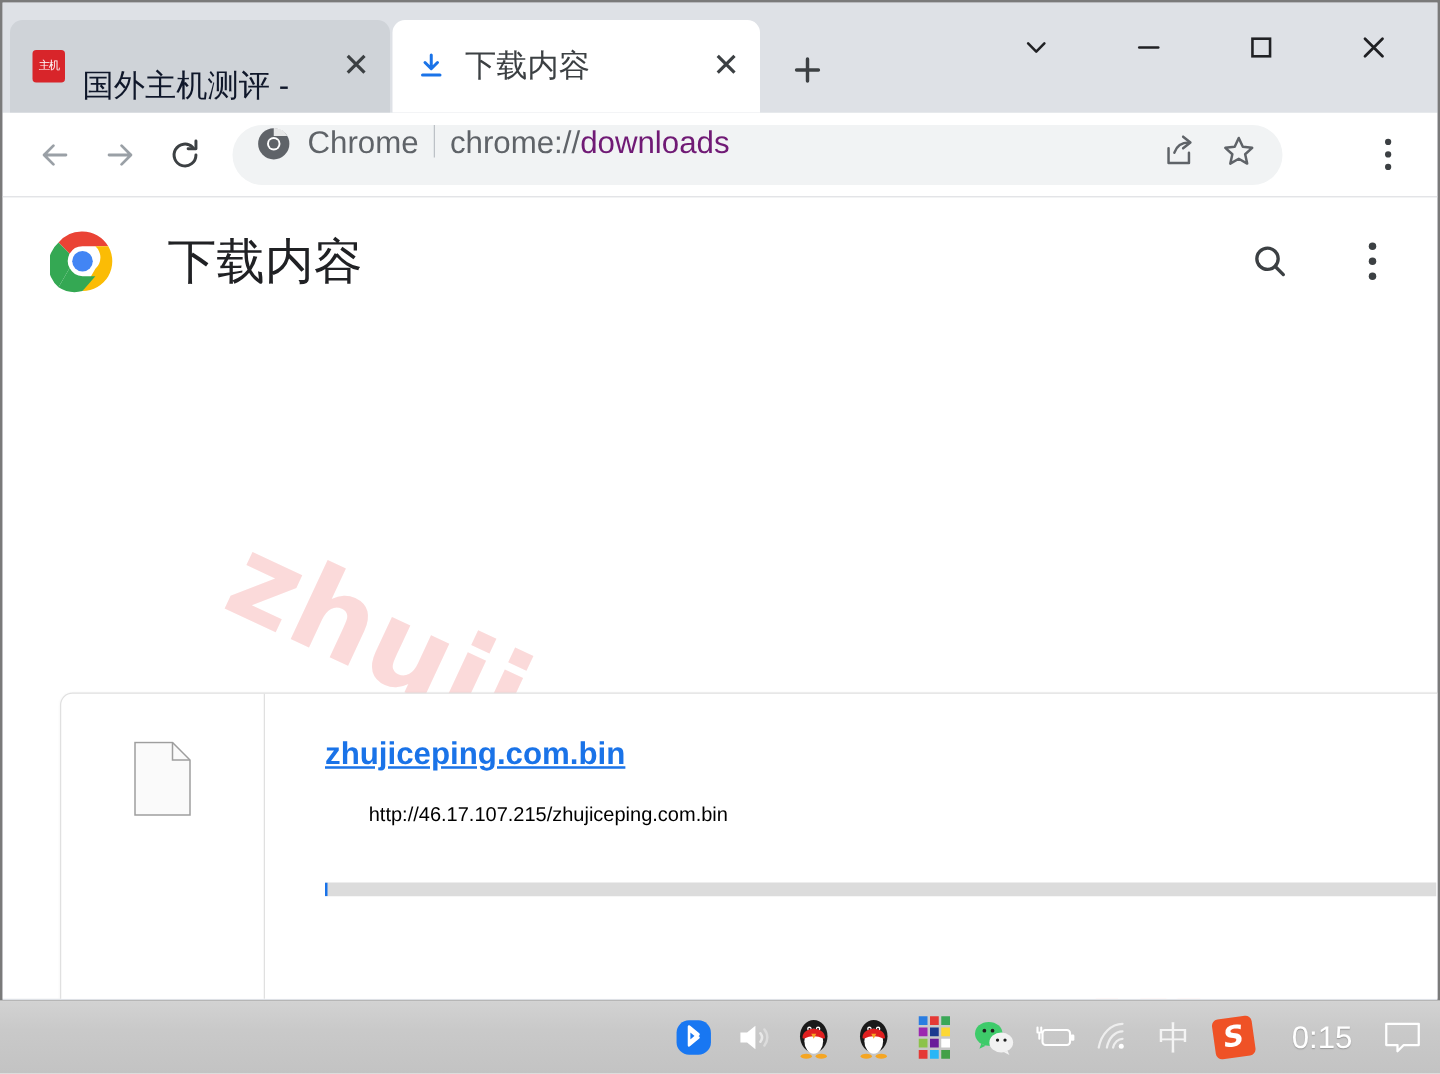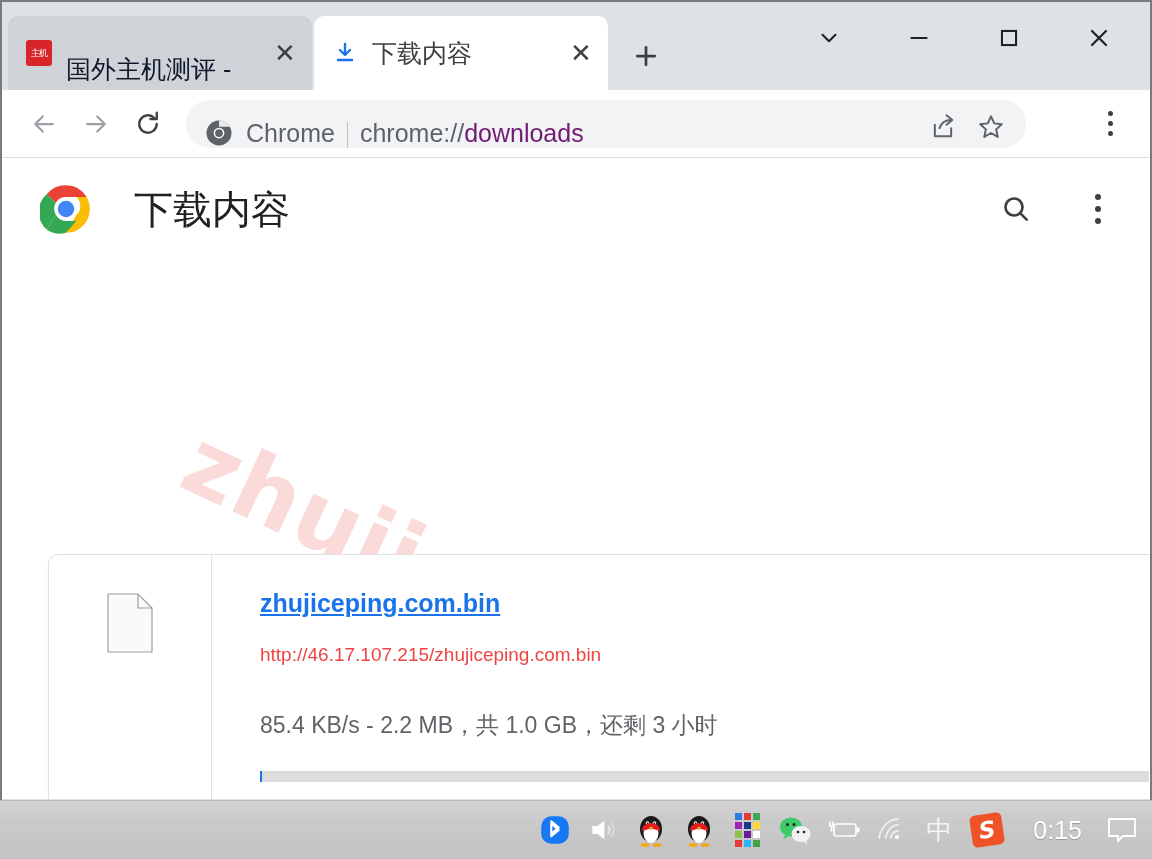--- a/index.html
+++ b/index.html
@@ -92,21 +92,21 @@
   }
   .navbtn {
     width: 52px; height: 52px; flex: 0 0 52px;
     display: flex; align-items: center; justify-content: center;
     color: #5f6368;
   }
   .navbtn.reload { color: #3c4043; }
   .omnibox {
     flex: 1 1 auto; height: 48px; margin-left: 12px; margin-right: 16px;
     background: #f1f3f4; border-radius: 24px;
-    display: flex; align-items: flex-end; padding: 0 14px 0 18px;
+    display: flex; align-items: flex-start; padding: 0 14px 0 18px;
     max-width: 840px;
   }
   .omni-chrome-icon { flex: 0 0 30px; margin-right: 12px; display:flex; align-items:center; }
   .omni-label { font-size: 25px; color: #5f6368; white-space: nowrap; }
   .omni-sep {
     width: 1px; height: 26px; background: #bdc1c6;
     margin: 0 12px; flex: 0 0 1px;
   }
   .omni-url { font-size: 25px; color: #5f6368; white-space: nowrap; }
   .omni-url b { color: #701a75; font-weight: normal; }
@@ -179,21 +179,21 @@
     border-right: 1px solid #e0e0e0;
     display: flex; align-items: flex-start; justify-content: center;
     padding-top: 38px;
   }
   .file-icon { width: 46px; height: 60px; }
   .dl-main { flex: 1 1 auto; padding: 34px 28px 0 48px; position: relative; }
   .dl-filename {
     font-size: 25px; color: #1a73e8; font-weight: bold;
     margin-bottom: 26px; display: inline-block;
   }
-  .dl-url { font-size: 19px; color: #ef4444; margin-bottom: 44px; }
+  .dl-url { font-size: 16px; color: #000000; margin-bottom: 44px; margin-left: 35px; }
   .dl-status { font-size: 23px; color: #5f6368; margin-bottom: 30px; }
   .progress-track {
     height: 11px; width: 100%;
     background: #dcdcdc; border-radius: 0;
     margin-bottom: 40px; position: relative; overflow: hidden;
   }
   .progress-fill { height: 100%; background: #1a73e8; }
 
   
   .taskbar {
@@ -377,21 +377,20 @@
           <span class="file-icon">
             <svg width="46" height="60" viewBox="0 0 46 60" aria-hidden="true">
               <path d="M1 1h30l14 14v44H1z" fill="#fafafa" stroke="#9e9e9e" stroke-width="1.2"></path>
               <path d="M31 1v14h14" fill="none" stroke="#9e9e9e" stroke-width="1.2"></path>
             </svg>
           </span>
         </div>
         <div class="dl-main">
           <a class="dl-filename" href="#">zhujiceping.com.bin</a>
           <div class="dl-url">http://46.17.107.215/zhujiceping.com.bin</div>
-          <div class="dl-status">85.4 KB/s - 2.2 MB，共 1.0 GB，还剩 3 小时</div>
           <div class="progress-track">
             <div class="progress-fill" id="progress-fill" style="width: 0.2%;"></div>
           </div>
           
         </div>
       </div>
 
     </div>
   </div>
 

